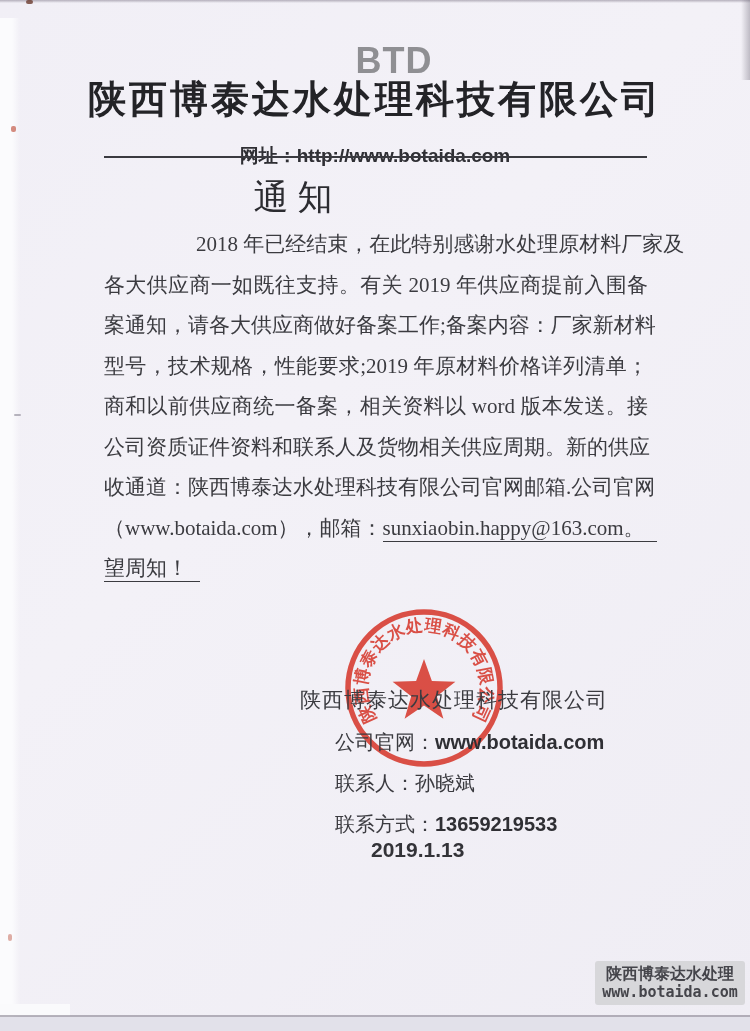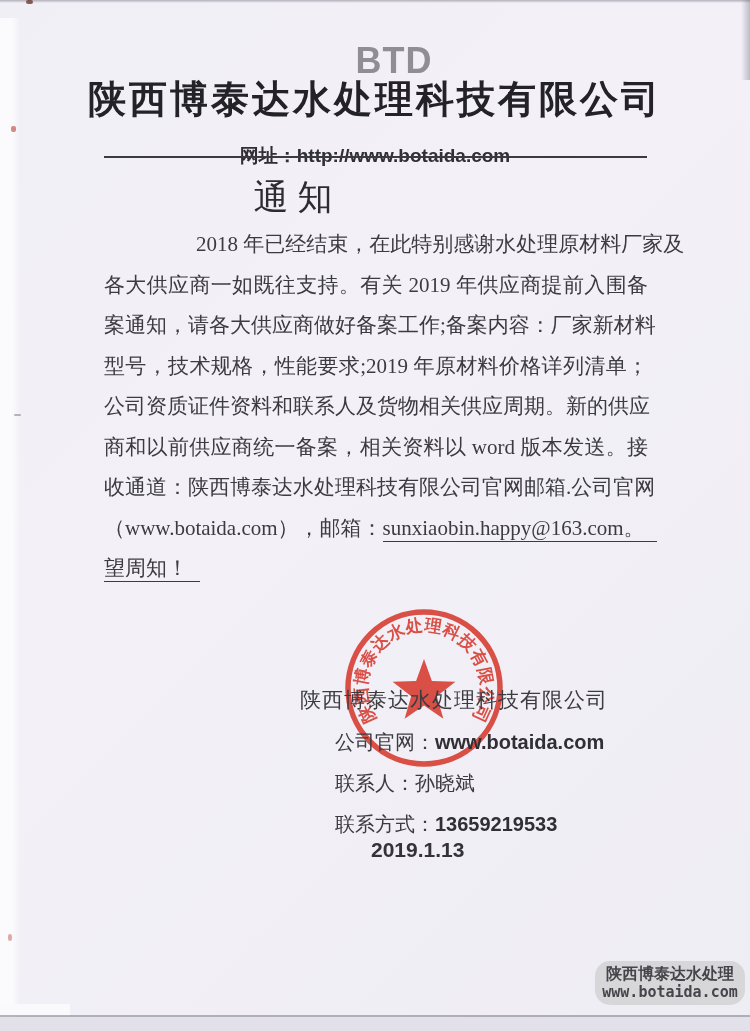--- a/index.html
+++ b/index.html
@@ -63,21 +63,21 @@
     font-family:"Liberation Sans","DejaVu Sans",sans-serif; color:#333338; }
   .latin-bold { font-family:"Liberation Sans","DejaVu Sans",sans-serif;
     font-weight:bold; color:#2f2f34; }
 
   
   .seal { position:absolute; left:338px; top:602px; width:172px; height:172px;
     opacity:.86; mix-blend-mode:multiply; }
 
   
   .watermark { position:absolute; left:595px; top:961px; width:150px; height:44px;
-    background:#d7d7da; border-radius:15px; box-sizing:border-box; padding:3px 0 0 0;
+    background:#d7d7da; border-radius:3px; box-sizing:border-box; padding:3px 0 0 0;
     text-align:center; color:#45454b; }
   .watermark-line1 { font-size:16px; font-weight:bold; line-height:19px;
     font-family:"Liberation Sans","DejaVu Sans",sans-serif; }
   .watermark-line2 { font-size:15px; font-weight:bold; line-height:18px;
     font-family:"DejaVu Sans Mono","Liberation Mono",monospace; letter-spacing:0; }
 </style>
 </head>
 <body>
 
 <div class="page">
@@ -100,22 +100,22 @@
   </div>
   <div class="header-rule"></div>
 
   <div class="notice-title">通知</div>
 
   <div class="notice-body">
       <div class="body-line indent"><span>2018 年已经结束，在此特别感谢水处理原材料厂家及</span></div>
       <div class="body-line"><span>各大供应商一如既往支持。有关 2019 年供应商提前入围备</span></div>
       <div class="body-line"><span>案通知，请各大供应商做好备案工作;备案内容：厂家新材料</span></div>
       <div class="body-line"><span>型号，技术规格，性能要求;2019 年原材料价格详列清单；</span></div>
+      <div class="body-line"><span>商和以前供应商统一备案，相关资料以 word 版本发送。接</span></div>
       <div class="body-line"><span>公司资质证件资料和联系人及货物相关供应周期。新的供应</span></div>
-      <div class="body-line"><span>商和以前供应商统一备案，相关资料以 word 版本发送。接</span></div>
       <div class="body-line"><span>收通道：陕西博泰达水处理科技有限公司官网邮箱.公司官网</span></div>
       <div class="body-line"><span>（www.botaida.com），邮箱：</span><span class="underlined">sunxiaobin.happy@163.com。</span></div>
       <div class="body-line no-justify"><span class="underlined">望周知！</span></div>
     </div>
 
   <svg class="seal" viewBox="0 0 172 172" xmlns="http://www.w3.org/2000/svg">
     <circle cx="86" cy="86" r="76" fill="none" stroke="#e2382a" stroke-width="5.5"></circle>
     <path id="sealArc" d="M 39.3,118.7 A 57,57 0 1 1 132.7,118.7" fill="none"></path>
     <text font-size="17" fill="#e2382a" letter-spacing="0.5" font-weight="bold" font-family="'Liberation Serif','DejaVu Serif',serif">
       <textPath href="#sealArc" startOffset="50%" text-anchor="middle">陕西博泰达水处理科技有限公司</textPath>

